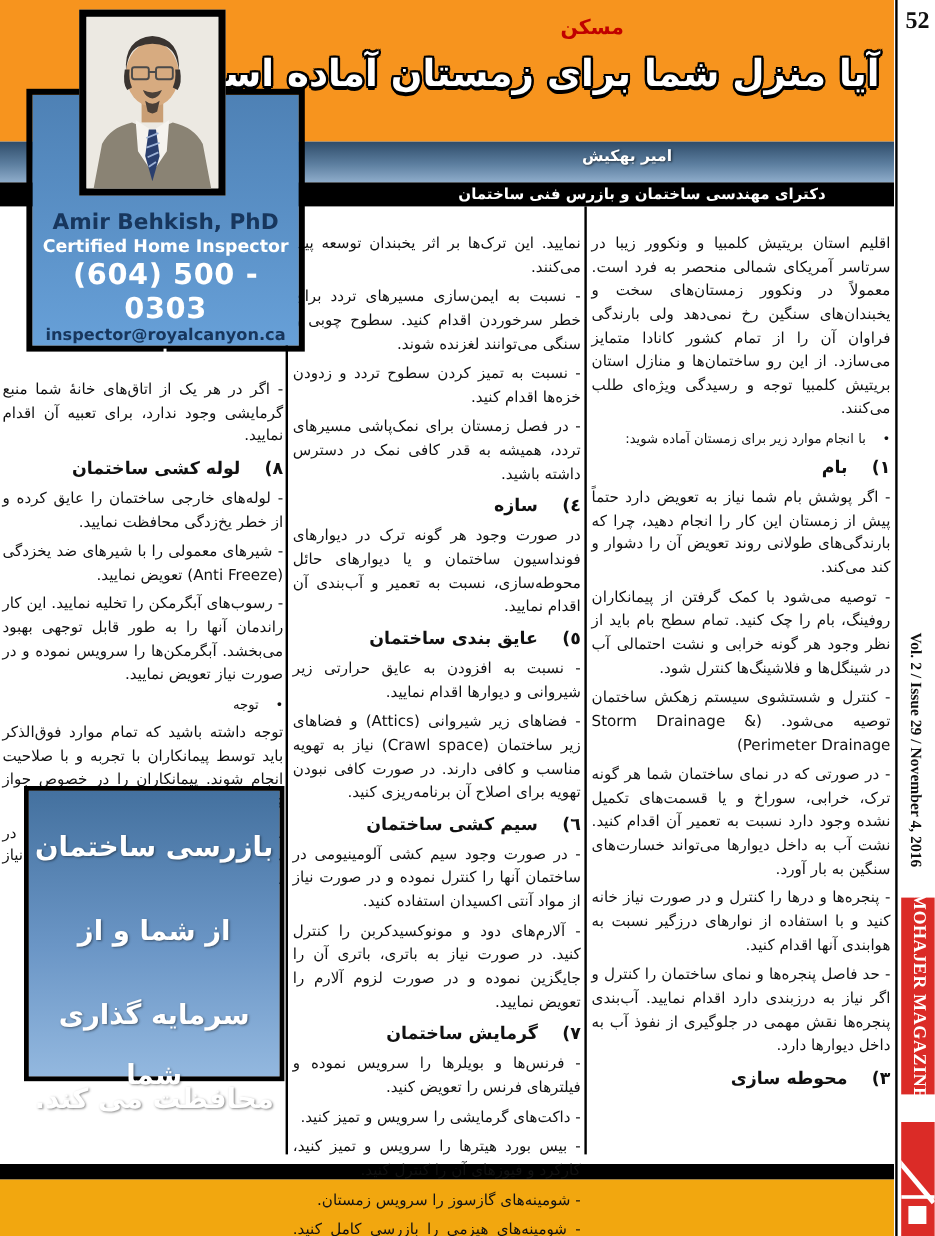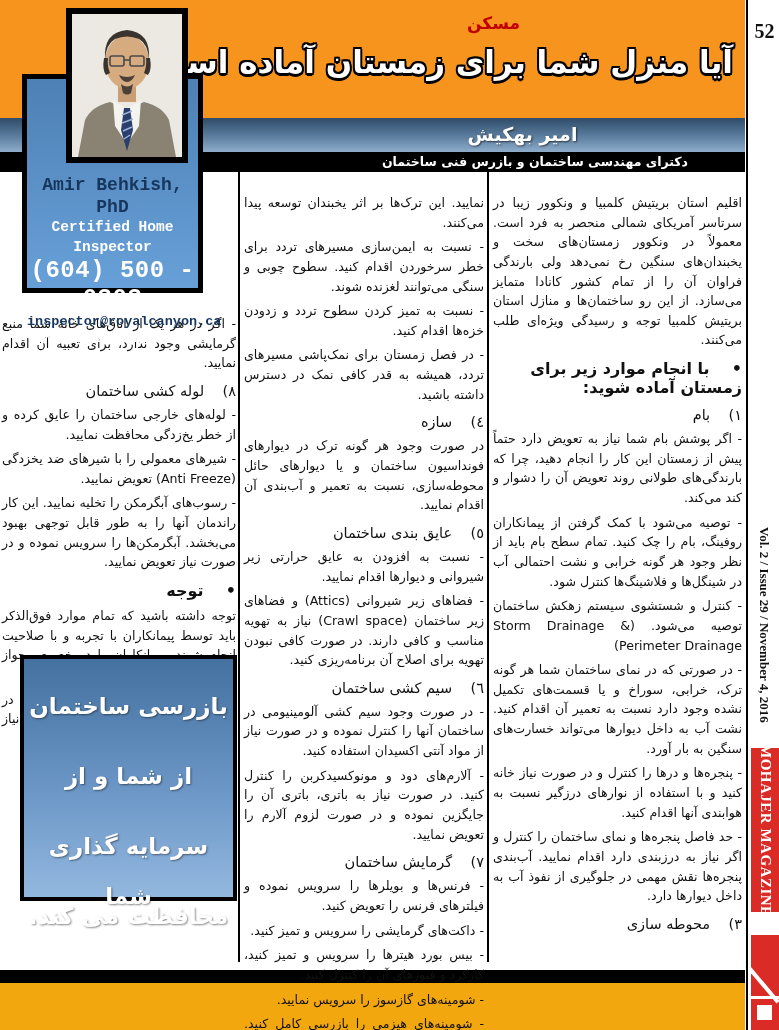--- a/index.html
+++ b/index.html
@@ -14,61 +14,61 @@
   .band-black-bottom{position:absolute;left:0;top:970px;width:745px;height:13px;background:#000;}
   .band-orange-bottom{position:absolute;left:0;top:983px;width:745px;height:47px;background:#F2A70F;}
 
   
   .kicker{position:absolute;top:13px;right:259px;font-size:17px;font-weight:bold;color:#C00000;direction:rtl;}
   .page-title{position:absolute;top:44px;right:46px;direction:rtl;font-size:31px;font-weight:bold;color:#fff;
     white-space:nowrap;
     text-shadow:2px 0 0 #000,-2px 0 0 #000,0 2px 0 #000,0 -2px 0 #000,
       1.6px 1.6px 0 #000,-1.6px -1.6px 0 #000,1.6px -1.6px 0 #000,-1.6px 1.6px 0 #000,0 3px 0 #000;}
   .author-name{position:absolute;top:123px;left:300px;width:445px;text-align:center;direction:rtl;
-    font-size:19px;font-weight:bold;color:#fff;text-shadow:1px 1px 2px rgba(0,0,0,.6);}
+    font-size:13px;font-weight:bold;color:#fff;text-shadow:1px 1px 2px rgba(0,0,0,.6);}
   .author-cred{position:absolute;top:154px;left:325px;width:420px;text-align:center;direction:rtl;
     font-size:12.5px;font-weight:bold;color:#fff;}
 
   
   .photo{position:absolute;left:66px;top:8px;width:122px;height:155px;border:6px solid #000;
     box-sizing:border-box;background:#ece9e2;z-index:6;}
   .photo svg{display:block;width:100%;height:100%;}
-  .contact{position:absolute;left:22px;top:74px;width:181px;height:219px;border:5px solid #000;
+  .contact{position:absolute;left:22px;top:74px;width:232px;height:219px;border:5px solid #000;
     box-sizing:border-box;z-index:5;background:linear-gradient(180deg,#4e81b5 0%,#67A0D8 100%);
-    text-align:center;font-family:Liberation Mono, monospace;}
+    text-align:center;}
   .contact .inner{position:absolute;left:0;right:0;top:96px;}
   .c-name{font-size:18px;font-weight:bold;color:#17365D;line-height:1.2;}
   .c-role{font-size:14.5px;font-weight:bold;color:#fff;line-height:1.35;}
   .c-phone{font-size:24px;font-weight:bold;color:#fff;line-height:1.15;letter-spacing:.5px;}
   .c-email{font-size:13.5px;font-weight:bold;color:#17365D;line-height:1.3;}
   .c-web{font-size:13.5px;font-weight:bold;color:#fff;line-height:1.3;text-align:center;}
 
   
   .col{position:absolute;top:172px;direction:rtl;color:#111;}
   .col-left {left:2px;  width:234px;padding-top:142px;box-sizing:border-box;}
   .col-mid  {left:244px;width:240px;padding-top:21px; box-sizing:border-box;}
   .col-right{left:493px;width:249px;padding-top:21px; box-sizing:border-box;}
   .para{margin:0 0 5px;}
   .para.body{font-size:12.6px;line-height:1.56;text-align:justify;}
-  .para.bold{font-size:16px;font-weight:bold;margin:9px 0 6px;}
-  .para.heading{font-size:14.5px;font-weight:normal;margin:10px 0 6px;}
+  .para.bold{font-size:11px;font-weight:normal;margin:9px 0 6px;}
+  .para.heading{font-size:14.5px;font-weight:bold;margin:10px 0 6px;}
   .vrule{position:absolute;top:172px;width:2px;height:790px;background:#000;}
   .vrule.r1{left:238px;} .vrule.r2{left:487px;}
 
   
   .promo{position:absolute;left:20px;top:655px;width:217px;height:246px;border:4px solid #000;
     box-sizing:border-box;background:linear-gradient(180deg,#44719f 0%,#6b96c6 55%,#93b8df 100%);
     z-index:7;direction:rtl;text-align:center;padding-top:22px;}
   .promo-line{font-size:23px;font-weight:bold;color:#fff;height:70px;line-height:50px;
     text-shadow:1px 1px 2px rgba(0,0,0,.45);}
 
   
   .edge-rule{position:absolute;left:746px;top:0;width:2px;height:1030px;background:#000;}
   .page-num{position:absolute;left:750px;top:6px;width:29px;text-align:center;
-    font-family:"Liberation Serif",serif;font-size:20px;font-weight:bold;color:#111;margin-top:14px;}
+    font-family:"Liberation Serif",serif;font-size:20px;font-weight:bold;color:#111;}
   .issue-info{position:absolute;left:748px;top:535px;width:31px;height:180px;
     writing-mode:vertical-rl;display:flex;align-items:center;justify-content:center;
     font-family:"Liberation Serif",serif;font-size:13px;font-weight:bold;color:#111;white-space:nowrap;}
   .mag-badge{position:absolute;left:751px;top:748px;width:28px;height:164px;background:#DB2B27;
     display:flex;align-items:center;justify-content:center;}
   .mag-badge span{writing-mode:vertical-rl;font-family:"Liberation Serif",serif;font-size:15px;
     font-weight:bold;color:#fff;letter-spacing:.5px;white-space:nowrap;}
   .mag-logo{position:absolute;left:751px;top:935px;width:28px;height:95px;background:#DB2B27;overflow:hidden;}
   .logo-diag{position:absolute;left:-10px;top:20px;width:60px;height:4px;background:#fff;
     transform:rotate(50deg);transform-origin:left top;}
@@ -145,21 +145,21 @@
       <div class="para heading">٥)&nbsp;&nbsp;&nbsp; عایق بندی ساختمان</div>
       <div class="para body">- نسبت به افزودن به عایق حرارتی زیر شیروانی و دیوارها اقدام نمایید.</div>
       <div class="para body">- فضاهای زیر شیروانی (Attics) و فضاهای زیر ساختمان (Crawl space) نیاز به تهویه مناسب و کافی دارند. در صورت کافی نبودن تهویه برای اصلاح آن برنامه‌ریزی کنید.</div>
       <div class="para heading">٦)&nbsp;&nbsp;&nbsp; سیم کشی ساختمان</div>
       <div class="para body">- در صورت وجود سیم کشی آلومینیومی در ساختمان آنها را کنترل نموده و در صورت نیاز از مواد آنتی اکسیدان استفاده کنید.</div>
       <div class="para body">- آلارم‌های دود و مونوکسیدکربن را کنترل کنید. در صورت نیاز به باتری، باتری آن را جایگزین نموده و در صورت لزوم آلارم را تعویض نمایید.</div>
       <div class="para heading">٧)&nbsp;&nbsp;&nbsp; گرمایش ساختمان</div>
       <div class="para body">- فرنس‌ها و بویلرها را سرویس نموده و فیلترهای فرنس را تعویض کنید.</div>
       <div class="para body">- داکت‌های گرمایشی را سرویس و تمیز کنید.</div>
       <div class="para body">- بیس بورد هیترها را سرویس و تمیز کنید، کارکرد و فیوزهای آن را کنترل کنید.</div>
-      <div class="para body">- شومینه‌های گازسوز را سرویس نمایید.</div>
+      <div class="para body">- شومینه‌های گازسوز را سرویس زمستان.</div>
       <div class="para body">- شومینه‌های هیزمی را بازرسی کامل کنید. این بازرسی می بایست توسط کسانی که WETT Inspector هستند انجام شود.</div>
     </div>
   <div class="col col-left">
       <div class="para body">- اگر در هر یک از اتاق‌های خانهٔ شما منبع گرمایشی وجود ندارد، برای تعبیه آن اقدام نمایید.</div>
       <div class="para heading">۸)&nbsp;&nbsp;&nbsp; لوله کشی ساختمان</div>
       <div class="para body">- لوله‌های خارجی ساختمان را عایق کرده و از خطر یخ‌زدگی محافظت نمایید.</div>
       <div class="para body">- شیرهای معمولی را با شیرهای ضد یخزدگی (Anti Freeze) تعویض نمایید.</div>
       <div class="para body">- رسوب‌های آبگرمکن را تخلیه نمایید. این کار راندمان آنها را به طور قابل توجهی بهبود می‌بخشد. آبگرمکن‌ها را سرویس نموده و در صورت نیاز تعویض نمایید.</div>
       <div class="para bold">•&nbsp;&nbsp;&nbsp; توجه</div>
       <div class="para body">توجه داشته باشید که تمام موارد فوق‌الذکر باید توسط پیمانکاران با تجربه و با صلاحیت انجام شوند. پیمانکاران را در خصوص جواز کار و بیمه کنترل نمایید.</div>

